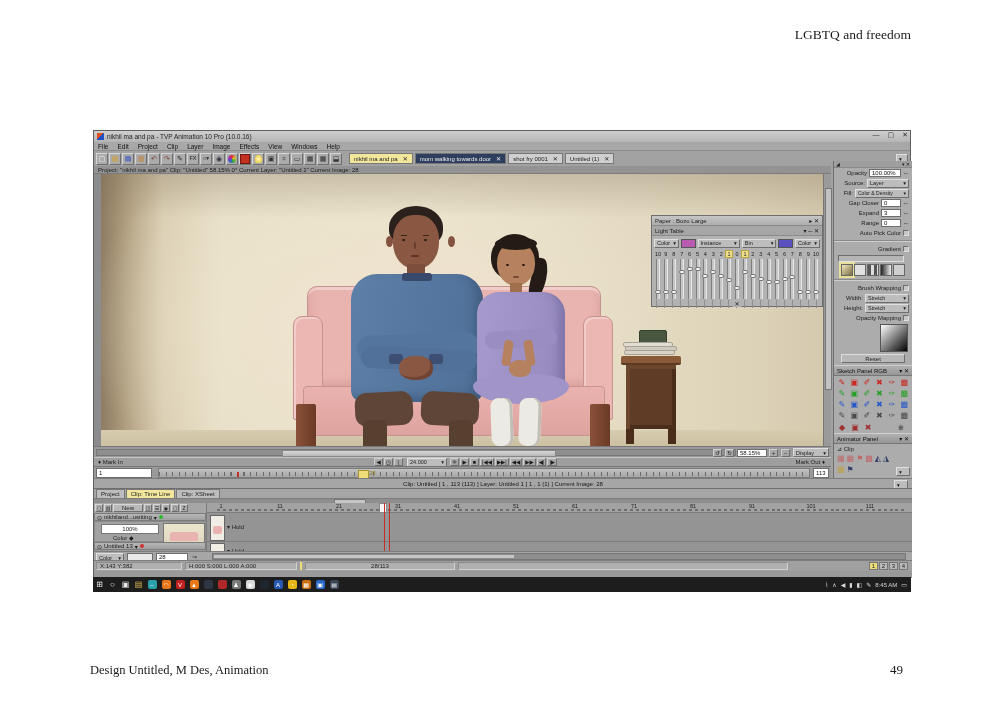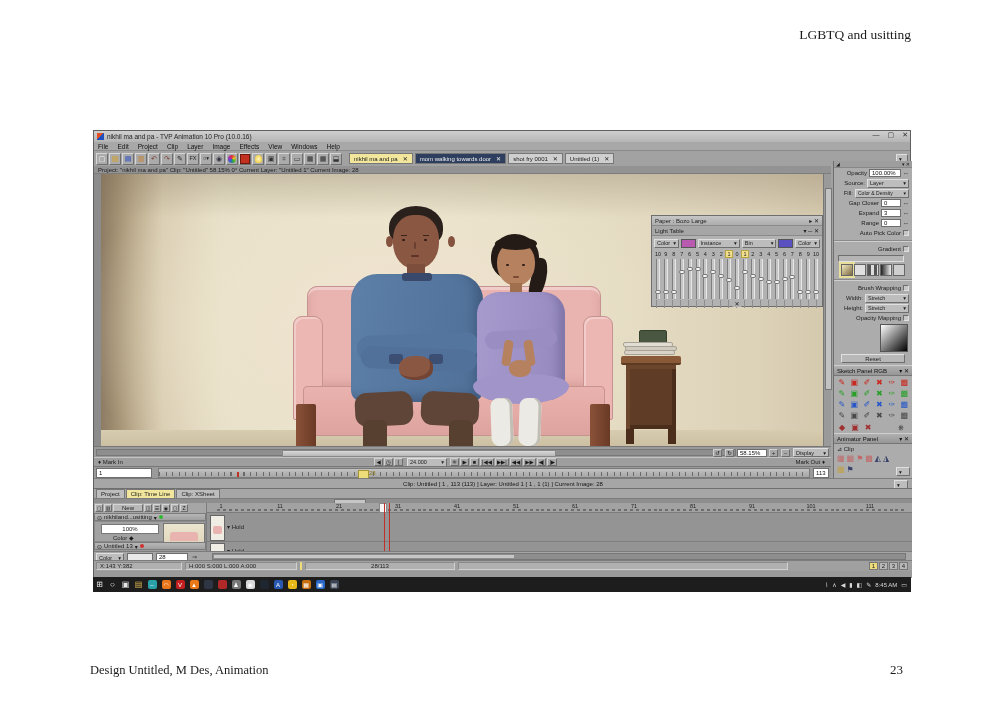--- a/index.html
+++ b/index.html
@@ -184,21 +184,21 @@
   .tray{position:absolute;right:4px;top:0;height:15px;display:flex;align-items:center;gap:4px;color:#d8d8d8;font-size:6px;}
   
   .hdr{position:absolute;top:27px;right:89px;font-size:13.5px;}
   .ftl{position:absolute;top:663px;left:90px;font-size:12.5px;}
   .ftr{position:absolute;top:662px;right:97px;font-size:13px;}
 </style>
 </head>
 <body>
 
 <div class="page">
-  <div class="hdr serif">LGBTQ and usitting</div>
+  <div class="hdr serif">LGBTQ and freedom</div>
 
   <div class="shot">
     <div class="win">
 
       <div class="titlebar">
         <div class="appico"></div>
         <div class="ttl">nikhil ma and pa - TVP Animation 10 Pro (10.0.16)</div>
         <div class="wctrls" id="wctrls">
             <span>—</span>
             <span>▢</span>
@@ -840,14 +840,14 @@
             <span>◧</span>
             <span>✎</span>
           </span>
         <span>8:45 AM</span>
         <span>▭</span>
       </span>
     </div>
   </div>
 
   <div class="ftl serif">Design Untitled, M Des, Animation</div>
-  <div class="ftr serif">23</div>
+  <div class="ftr serif">49</div>
 </div>
 
 </body></html>

